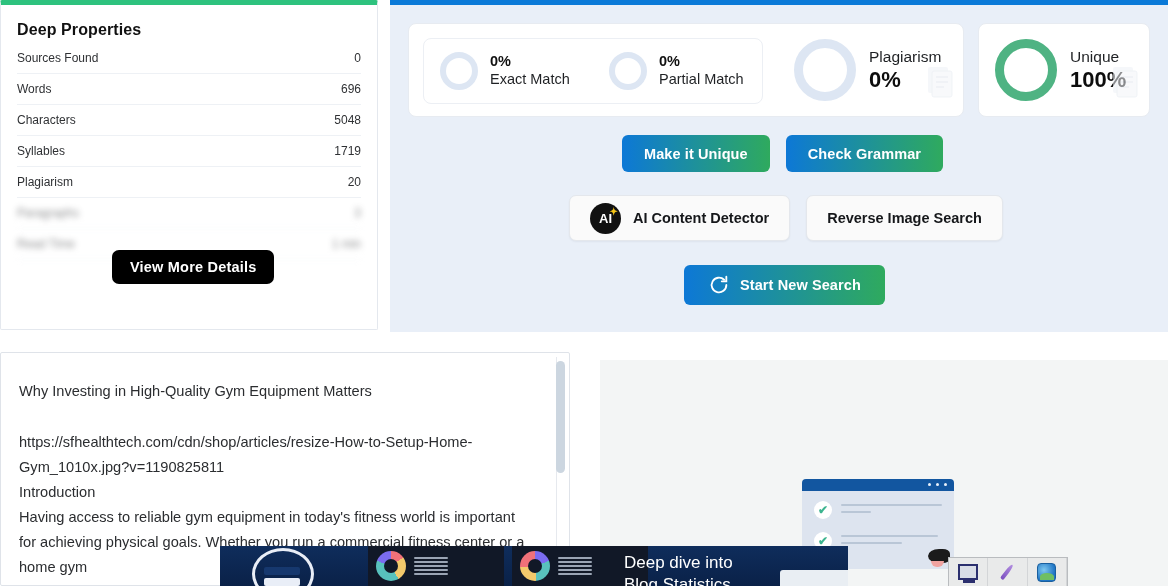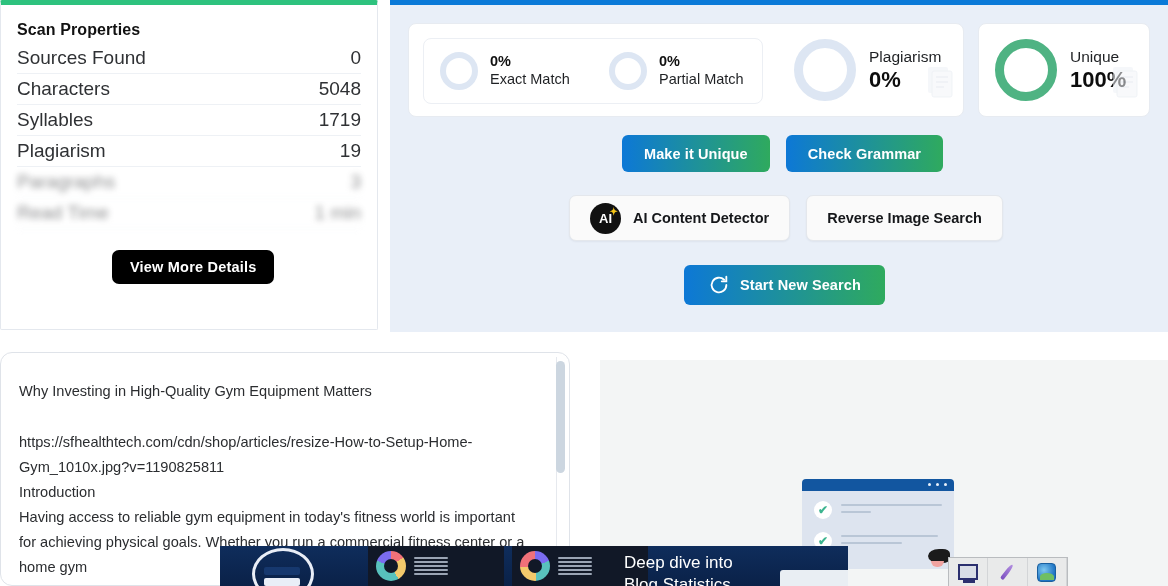--- a/index.html
+++ b/index.html
@@ -30,21 +30,21 @@
     --ink: #1b1b1b;
     --ink2: #3c4043;
   }
   .scan-title {
     font-size: 16px; font-weight: bold; color: #111;
     padding: 16px 16px 4px 16px; letter-spacing: .1px;
   }
   .prop-list { padding: 0 16px; }
   .prop-row {
     display: flex; justify-content: space-between; align-items: center;
-    font-size: 19px; color: #2f3134;
+    font-size: 12px; color: #2f3134;
     height: 31px; border-bottom: 1px solid #eef1f5;
   }
   .prop-row .val { color: #2f3134; }
   .prop-row.blurred { filter: blur(3.2px); opacity: .55; }
   .tooltip-more {
     position: absolute; left: 111px; top: 245px;
     background: #000; color: #fff; font-size: 14.5px; font-weight: bold;
     padding: 9px 18px; border-radius: 7px; letter-spacing: .2px;
     white-space: nowrap;
   }
@@ -116,21 +116,21 @@
     color: #fff; font-size: 13px; font-weight: bold; flex: none;
     display: flex; align-items: center; justify-content: center; position: relative;
   }
   .ai-badge .spark {
     position: absolute; right: 3px; top: 4px; color: #f5c518; font-size: 10px; line-height: 1;
   }
 
   
   .text-card {
     position: absolute; left: 0; top: 352px; width: 570px; height: 234px;
-    background: #fff; border: 1px solid #dfe3e9; border-radius: 12px;
+    background: #fff; border: 1px solid #dfe3e9; border-radius: 2px;
     padding: 26px 34px 0 18px; overflow: hidden;
   }
   .text-card p {
     font-size: 14.6px; line-height: 25px; color: #2b2d30;
     word-break: break-word;
   }
   .text-card p.gap { margin-top: 26px; }
   .scrollbar-track {
     position: absolute; right: 4px; top: 4px; width: 9px; height: 226px;
     background: transparent; border-left: 1px solid #e6e9ee;
@@ -233,38 +233,42 @@
     content: ""; position: absolute; left: 2px; bottom: 1px; width: 14px; height: 7px;
     background: #6fbf63; border-radius: 50% 50% 0 0;
   }
 </style>
 </head>
 <body>
 
 <div class="page">
 
   <div class="scan-card">
-    <div class="scan-title">Scan Properties</div>
+    <div class="scan-title">Deep Properties</div>
 
     <div class="prop-list">
       <div class="prop-row">
         <span>Sources Found</span>
         <span class="val">0</span>
       </div>
       <div class="prop-row">
+        <span>Words</span>
+        <span class="val">696</span>
+      </div>
+      <div class="prop-row">
         <span>Characters</span>
         <span class="val">5048</span>
       </div>
       <div class="prop-row">
         <span>Syllables</span>
         <span class="val">1719</span>
       </div>
       <div class="prop-row">
         <span>Plagiarism</span>
-        <span class="val">19</span>
+        <span class="val">20</span>
       </div>
       <div class="prop-row blurred">
         <span>Paragraphs</span>
         <span class="val">3</span>
       </div>
       <div class="prop-row blurred">
         <span>Read Time</span>
         <span class="val">1 min</span>
       </div>
     </div>

